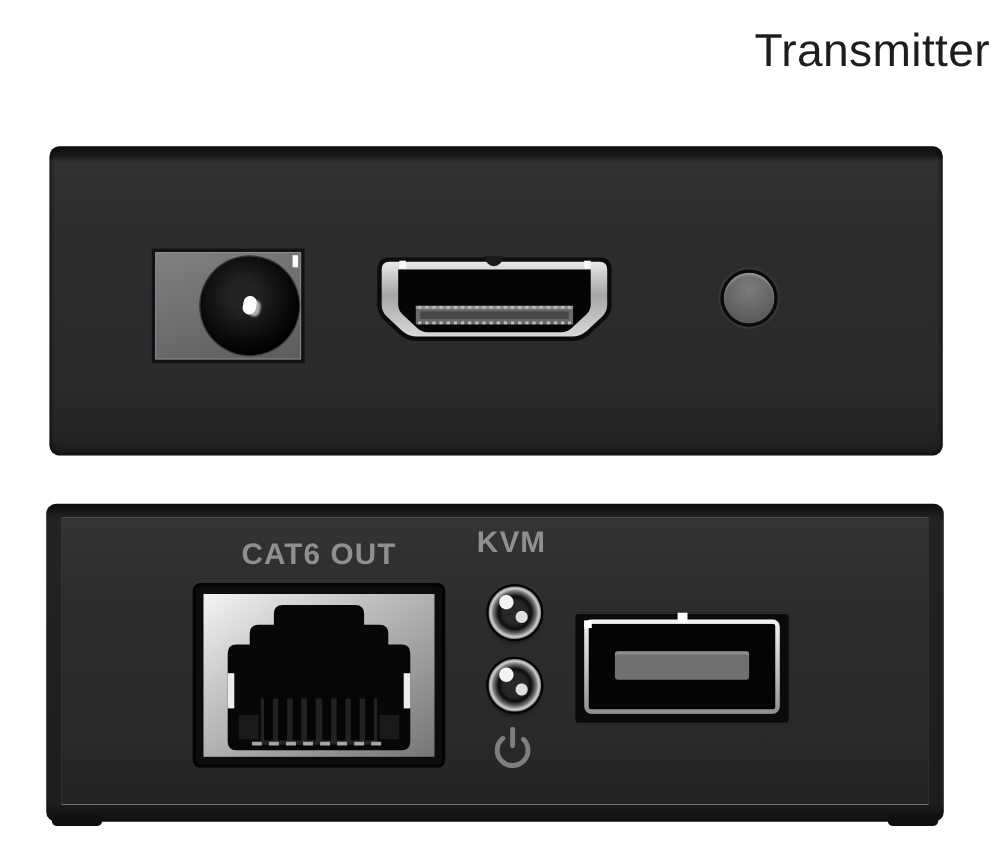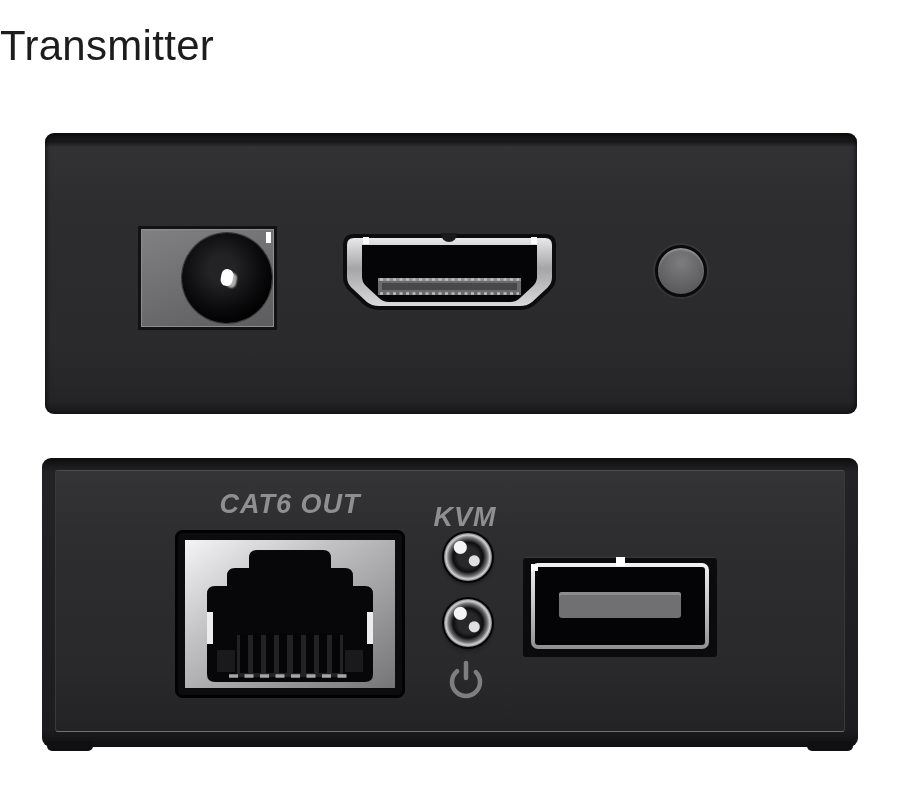--- a/index.html
+++ b/index.html
@@ -1,22 +1,22 @@
 <!DOCTYPE html>
 <html style="--background: #ffffff; --title-text: #1d1d1f; --panel-face: #2c2c2e; --panel-edge: #141416; --port-label: #8f8f91; --metal-silver: #c4c4c6; --port-cavity: #060608; --dc-recess: #6e6e70; --usb-tongue: #707072;"><head>
 <meta charset="utf-8">
 <style>
   html,body { margin:0; padding:0; background:#ffffff; }
   .stage { position:relative; width:900px; height:788px; background:var(--background,#ffffff);
            font-family:"Liberation Sans", sans-serif; overflow:hidden; }
 
-  .title { position:absolute; top:22px; left:0; width:100%; text-align:left;
+  .title { position:absolute; top:22px; left:0; width:100%; text-align:right;
            font-size:42px; font-weight:500; letter-spacing:0.3px; color:var(--title-text,#1d1d1f); }
 
-  .panel { position:absolute;font-style:italic; }
+  .panel { position:absolute; }
 
   
   .panel-top { left:45px; top:133px; width:812px; height:281px; border-radius:9px;
     background: linear-gradient(180deg,#0e0e10 0px,#19191b 9px,#323234 14px,#2d2d2f 70px,#2a2a2c 215px,#242426 268px,#161618 281px);
     box-shadow: inset 4px 0 5px -3px rgba(0,0,0,.7), inset -4px 0 5px -3px rgba(0,0,0,.7);
   }
 
   .port-label { position:absolute; text-align:center; font-weight:bold; font-size:27px;
     letter-spacing:1px; color:var(--port-label,#8f8f91); white-space:nowrap; }
 
@@ -149,21 +149,21 @@
         <rect x="91" y="103" width="8" height="40" fill="#050507"></rect>
         <rect x="104" y="103" width="8" height="40" fill="#050507"></rect>
         <rect x="118" y="103" width="8" height="40" fill="#050507"></rect>
         <rect x="131" y="103" width="8" height="40" fill="#050507"></rect>
         <rect x="144" y="103" width="8" height="40" fill="#050507"></rect>
         <rect x="157" y="103" width="8" height="40" fill="#050507"></rect>
         <line x1="54" y1="146" x2="176" y2="146" stroke="#a6a6a8" stroke-width="3.5" stroke-dasharray="9 6.5"></line>
       </svg>
     </div>
 
-    <div class="port-label" style="left:363px; top:44px; width:120px;">KVM</div>
+    <div class="port-label" style="left:363px; top:20px; width:120px;">KVM</div>
     <div class="led" style="left:402px; top:75px;"></div>
     <div class="led" style="left:402px; top:141px;"></div>
     <div class="power-icon">
       <svg width="44" height="44" viewBox="0 0 44 44">
         <circle cx="22" cy="24" r="14" fill="none" stroke="#7e7e80" stroke-width="4.5" stroke-linecap="round" stroke-dasharray="55.9 20.5"></circle>
         <line x1="22" y1="5" x2="22" y2="20" stroke="#7e7e80" stroke-width="4.5" stroke-linecap="round"></line>
       </svg>
     </div>
 
     <div class="usb-outer">

